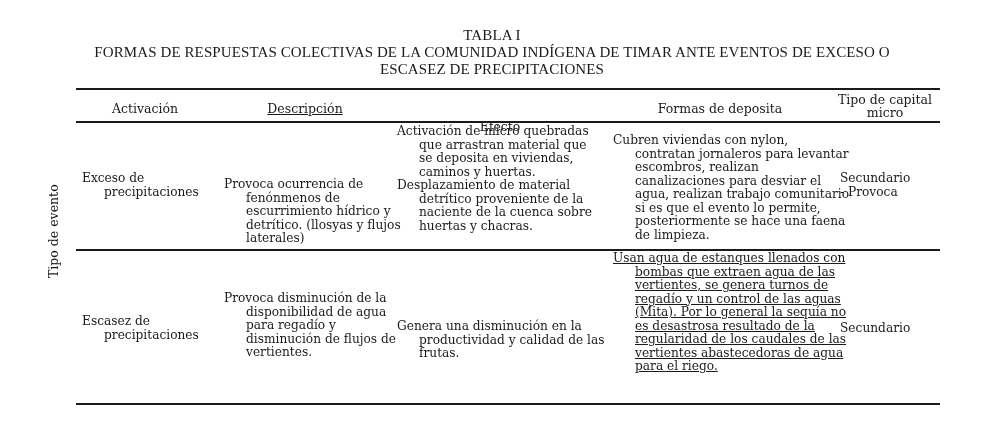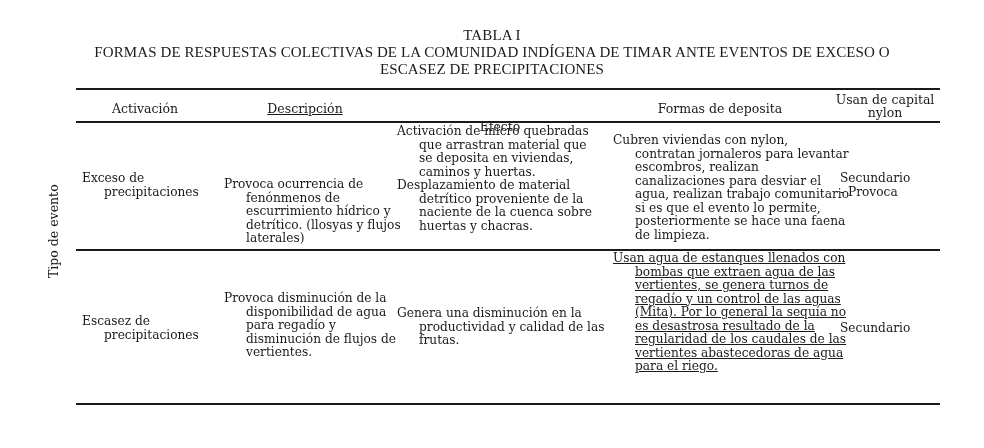--- a/index.html
+++ b/index.html
@@ -43,22 +43,22 @@
 
 <div>
   <div class="hline" style="top:88px;"></div>
 
   <div>
     <div class="hdr" style="left:90px;width:110px;top:102px;">Activación</div>
     <div class="hdr" style="left:235px;width:140px;top:102px;text-decoration:underline;">Descripción</div>
     <div class="hdr" style="left:420px;width:160px;top:108px;margin-top:12px;">Efecto</div>
     <div class="hdr" style="left:610px;width:220px;top:102px;">Formas de deposita</div>
     <div class="hdr" style="left:830px;width:110px;top:93px;">
-      <div>Usan de capital</div>
-      <div>nylon</div>
+      <div>Tipo de capital</div>
+      <div>micro</div>
     </div>
   </div>
 
   <div class="hline" style="top:121px;"></div>
 
   <div class="vlabel">Tipo de evento</div>
 
   <div>
     <div class="cell hang" style="left:82px;top:172px;width:120px;">Exceso de precipitaciones</div>
     <div class="cell hang" style="left:224px;top:151px;width:160px;margin-top:27px;">Provoca ocurrencia de fenónmenos de escurrimiento hídrico y detrítico. (llosyas y flujos laterales)</div>
@@ -71,19 +71,19 @@
       <div>Secundario</div>
       <div>- Provoca</div>
     </div>
   </div>
 
   <div class="hline" style="top:249px;height:1.5px;"></div>
 
   <div>
     <div class="cell hang" style="left:82px;top:315px;width:120px;">Escasez de precipitaciones</div>
     <div class="cell hang" style="left:224px;top:292px;width:160px;">Provoca disminución de la disponibilidad de agua para regadío y disminución de flujos de vertientes.</div>
-    <div class="cell hang" style="left:397px;top:307px;width:205px;">Genera una disminución en la productividad y calidad de las frutas.</div>
+    <div class="cell hang" style="left:397px;top:320px;width:205px;">Genera una disminución en la productividad y calidad de las frutas.</div>
     <div class="cell hang" style="left:613px;top:252px;width:215px;text-decoration:underline;">Usan agua de estanques llenados con bombas que extraen agua de las vertientes, se genera turnos de regadío y un control de las aguas (Mita). Por lo general la sequía no es desastrosa resultado de la regularidad de los caudales de las vertientes abastecedoras de agua para el riego.</div>
     <div class="cell center" style="left:840px;top:322px;width:90px;">Secundario</div>
   </div>
 
   <div class="hline" style="top:403px;"></div>
 </div>
 
 </body></html>

